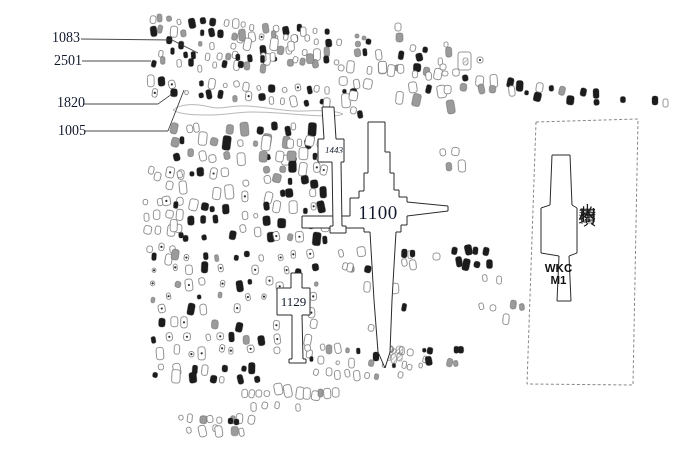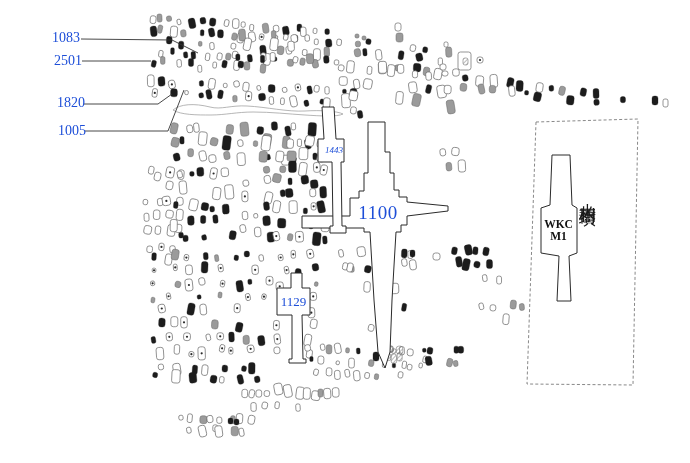--- a/index.html
+++ b/index.html
@@ -6,33 +6,33 @@
   .stage{
     position:relative;
     width:690px;height:463px;
     background:#ffffff;
     overflow:hidden;
     font-family:"Liberation Serif","DejaVu Serif",serif;
   }
   .stage svg{position:absolute;left:0;top:0;}
   .lbl{
     position:absolute;
-    color:#1d4ed8;
+    color:#0f172a;
     font-family:"Liberation Serif","DejaVu Serif",serif;
     white-space:nowrap;
     line-height:1;
   }
   .lbl-left{font-size:14px;width:34px;text-align:right;}
   .lbl-1443{font-size:9px;width:26px;text-align:center;font-style:italic;}
   .lbl-1400{font-size:19px;width:56px;text-align:center;letter-spacing:0.5px;}
   .lbl-1129{font-size:13px;width:33px;text-align:center;}
   .lbl-wkc{
-    font-family:Liberation Serif, serif;
+    font-family:Liberation Sans, sans-serif;
     font-weight:bold;font-size:11.5px;line-height:11.5px;
-    width:37px;text-align:center;color:#111;
+    width:37px;text-align:center;color:#111;margin-top:44px;
   }
   .lbl-site{
     writing-mode:vertical-rl;
     text-orientation:upright;
     font-size:17px;
     letter-spacing:2px;
     color:#191919;
     height:90px;
   }
 </style>

